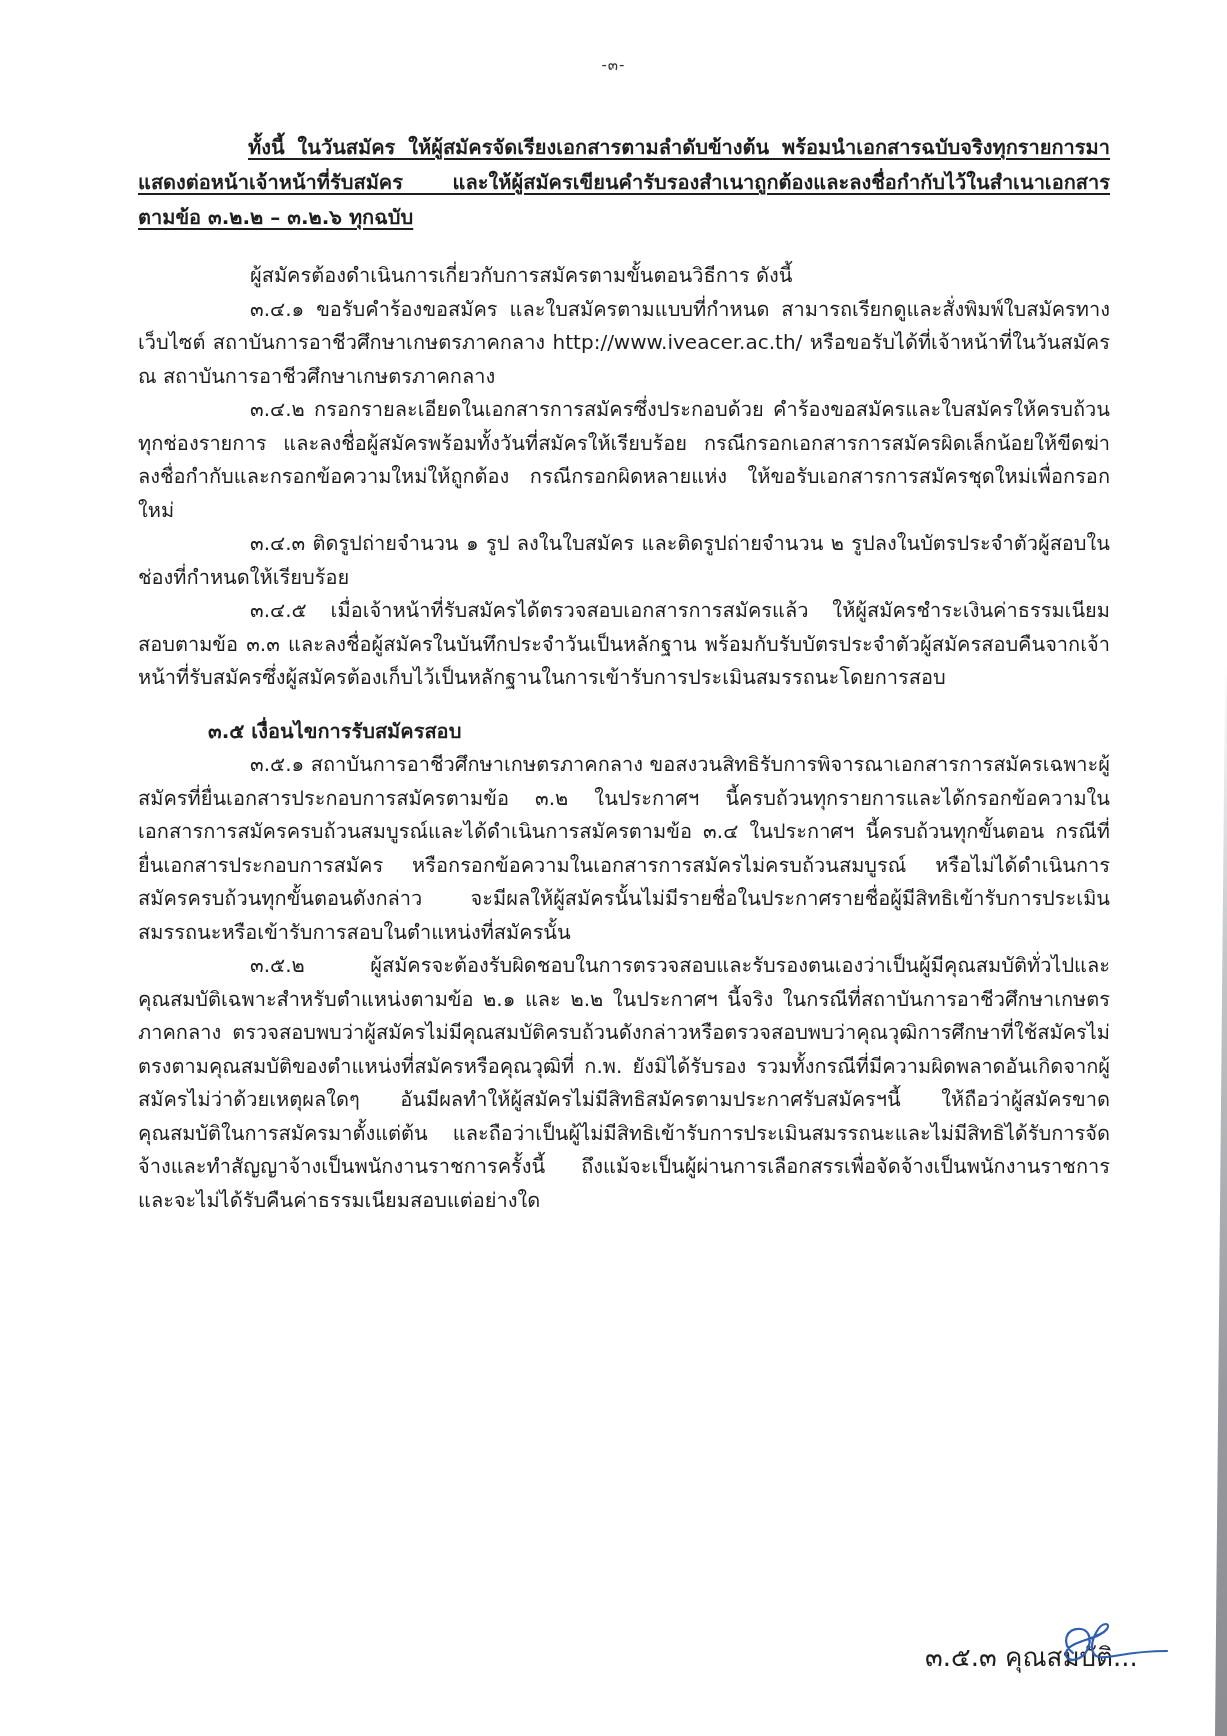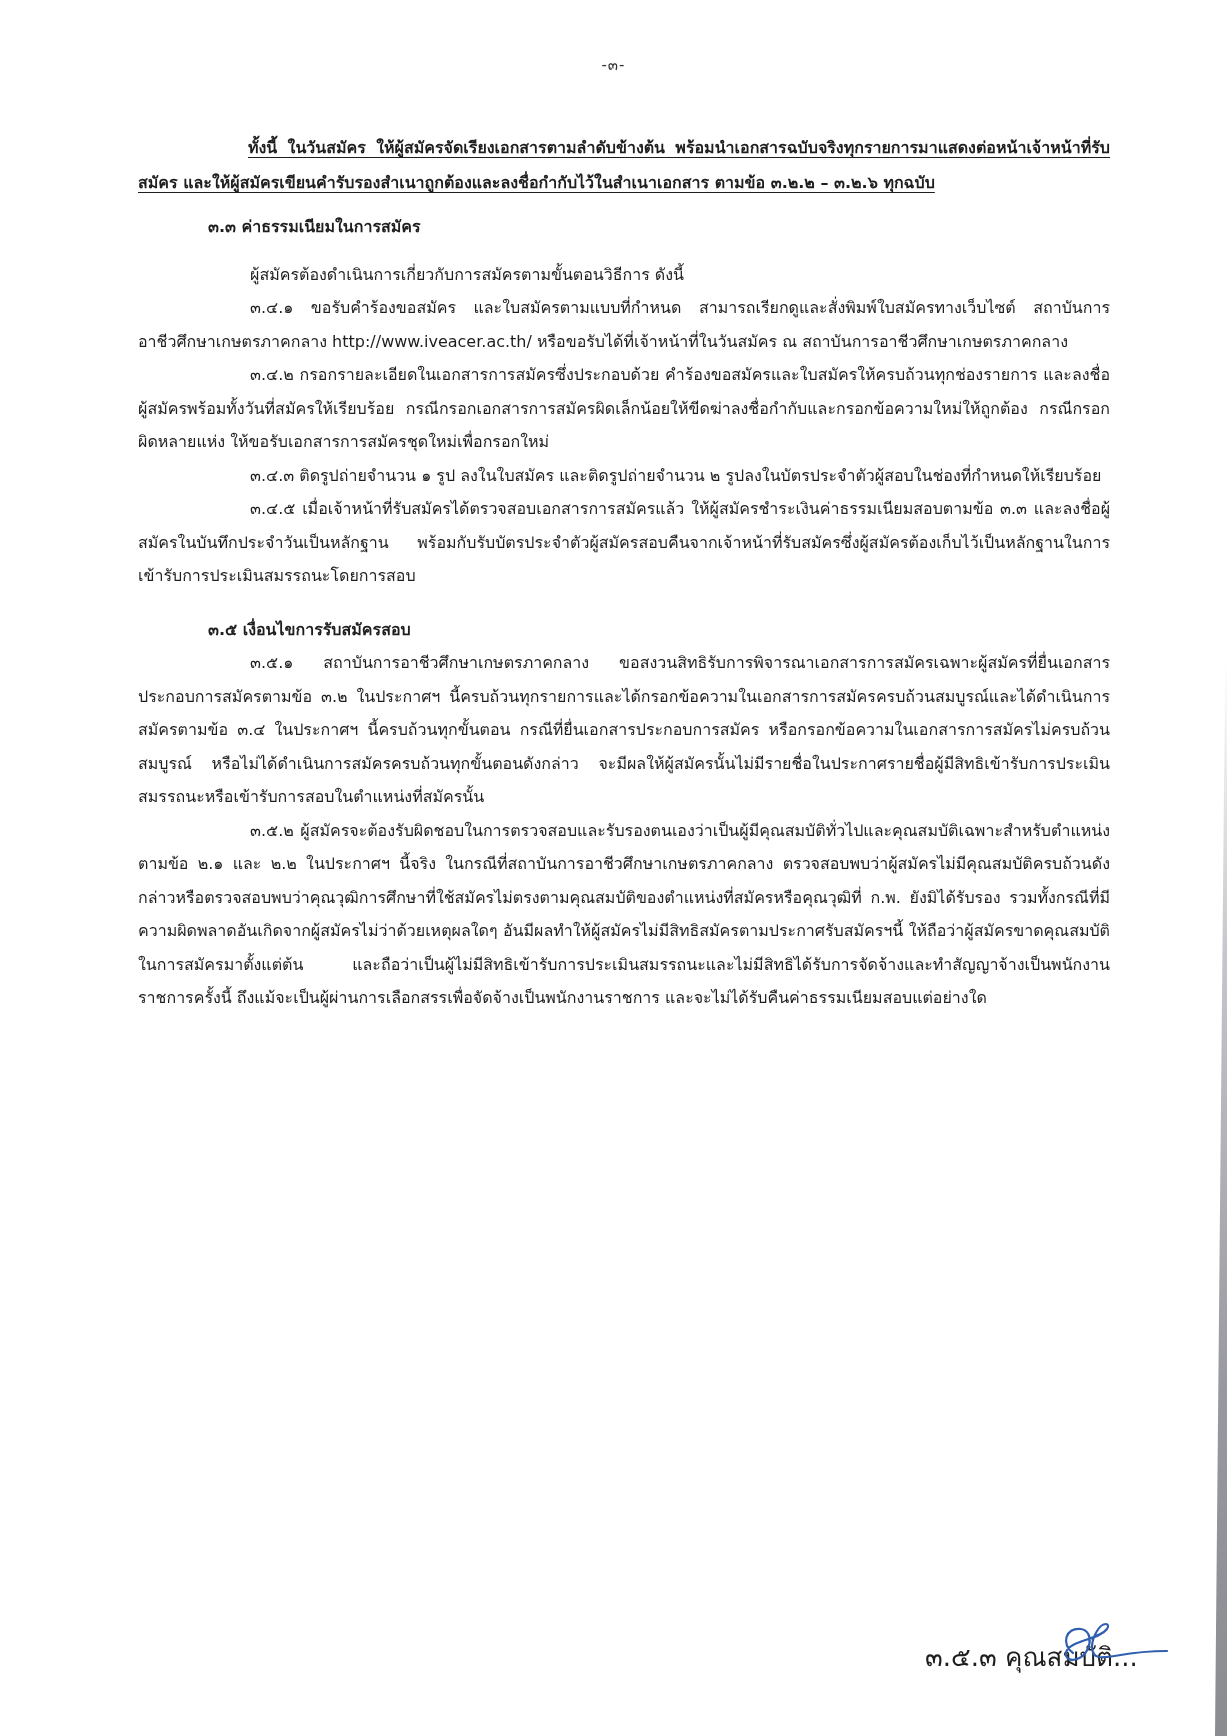--- a/index.html
+++ b/index.html
@@ -32,21 +32,21 @@
     text-align: center;
     font-size: 15px;
     color: #333;
     letter-spacing: 1px;
   }
   .content {
     position: absolute;
     top: 130px;
     left: 138px;
     width: 972px;
-    font-size: 16px;
+    font-size: 20px;
     line-height: 33.5px;
   }
   p {
     margin: 0;
     text-align: justify;
     text-align-last: left;
   }
   .intro {
     font-weight: bold;
     text-decoration: underline;
@@ -91,21 +91,20 @@
 <body>
 
 <div class="page-edge"></div>
 
 <div class="page-number">-๓-</div>
 
 <div class="content">
 
   <p class="intro">ทั้งนี้ ในวันสมัคร ให้ผู้สมัครจัดเรียงเอกสารตามลำดับข้างต้น พร้อมนำเอกสารฉบับจริงทุกรายการมาแสดงต่อหน้าเจ้าหน้าที่รับสมัคร และให้ผู้สมัครเขียนคำรับรองสำเนาถูกต้องและลงชื่อกำกับไว้ในสำเนาเอกสาร ตามข้อ ๓.๒.๒ – ๓.๒.๖ ทุกฉบับ</p>
 
-  <p class="section-heading">๓.๓ ค่าธรรมเนียมในการสมัคร</p>
 
   <div class="gap"></div>
 
   <p class="para">ผู้สมัครต้องดำเนินการเกี่ยวกับการสมัครตามขั้นตอนวิธีการ ดังนี้</p>
 
   <p class="sub"><span>๓.๔.๑ ขอรับคำร้องขอสมัคร และใบสมัครตามแบบที่กำหนด สามารถเรียกดูและสั่งพิมพ์ใบสมัครทางเว็บไซต์ สถาบันการอาชีวศึกษาเกษตรภาคกลาง </span><span class="link">http://www.iveacer.ac.th/</span><span> หรือขอรับได้ที่เจ้าหน้าที่ในวันสมัคร ณ สถาบันการอาชีวศึกษาเกษตรภาคกลาง</span></p>
   <p class="sub">๓.๔.๒ กรอกรายละเอียดในเอกสารการสมัครซึ่งประกอบด้วย คำร้องขอสมัครและใบสมัครให้ครบถ้วนทุกช่องรายการ และลงชื่อผู้สมัครพร้อมทั้งวันที่สมัครให้เรียบร้อย กรณีกรอกเอกสารการสมัครผิดเล็กน้อยให้ขีดฆ่าลงชื่อกำกับและกรอกข้อความใหม่ให้ถูกต้อง กรณีกรอกผิดหลายแห่ง ให้ขอรับเอกสารการสมัครชุดใหม่เพื่อกรอกใหม่</p>
   <p class="sub">๓.๔.๓ ติดรูปถ่ายจำนวน ๑ รูป ลงในใบสมัคร และติดรูปถ่ายจำนวน ๒ รูปลงในบัตรประจำตัวผู้สอบในช่องที่กำหนดให้เรียบร้อย</p>
   <p class="sub">๓.๔.๕ เมื่อเจ้าหน้าที่รับสมัครได้ตรวจสอบเอกสารการสมัครแล้ว ให้ผู้สมัครชำระเงินค่าธรรมเนียมสอบตามข้อ ๓.๓ และลงชื่อผู้สมัครในบันทึกประจำวันเป็นหลักฐาน พร้อมกับรับบัตรประจำตัวผู้สมัครสอบคืนจากเจ้าหน้าที่รับสมัครซึ่งผู้สมัครต้องเก็บไว้เป็นหลักฐานในการเข้ารับการประเมินสมรรถนะโดยการสอบ</p>
 

